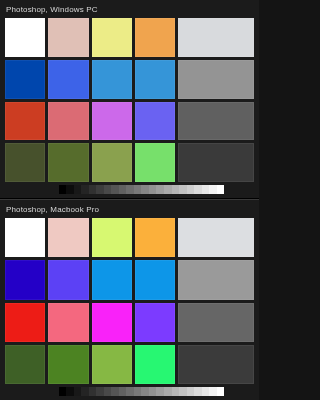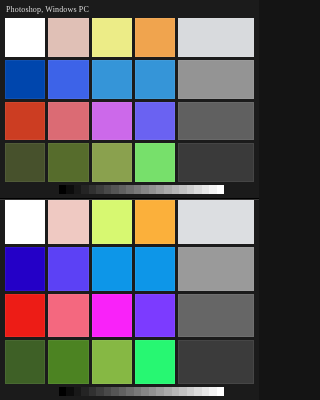--- a/index.html
+++ b/index.html
@@ -36,21 +36,21 @@
     border-top: 1px solid #3a3a3a;
   }
   .panel-title {
     font-size: 8px;
     line-height: 9px;
     letter-spacing: 0.15px;
     color: #d6d6d6;
     padding: 5px 0 4px 6px;
     white-space: nowrap;
     background: #1b1b1b;
-    font-family: Liberation Serif, serif;
+    font-family: Liberation Sans, sans-serif;
   }
   .swatch-grid {
     display: flex;
     flex-direction: column;
     padding: 0 5px 0 5px;
     gap: 3px;
     background: #1b1b1b;
     flex: 1 1 auto;
   }
   .swatch-row {
@@ -159,20 +159,21 @@
             <div class="gradient-step" style="background: rgb(243, 243, 243);"></div>
             <div class="gradient-step" style="background: rgb(255, 255, 255);"></div>
           </div>
       </div>
     </div>
   </div>
 
   <div class="panel-divider"></div>
 
   <div class="panel panel-bottom">
+    <div class="panel-title">Photoshop, Macbook Pro</div>
     <div class="swatch-grid" id="grid-1">
         <div class="swatch-row">
           <div class="swatch" style="background: rgb(255, 255, 255);"></div>
           <div class="swatch" style="background: rgb(239, 201, 194);"></div>
           <div class="swatch" style="background: rgb(215, 248, 113);"></div>
           <div class="swatch" style="background: rgb(251, 176, 59);"></div>
           <div class="swatch wide" style="background: rgb(220, 222, 225);"></div>
         </div>
         <div class="swatch-row">
           <div class="swatch" style="background: rgb(36, 0, 199);"></div>

